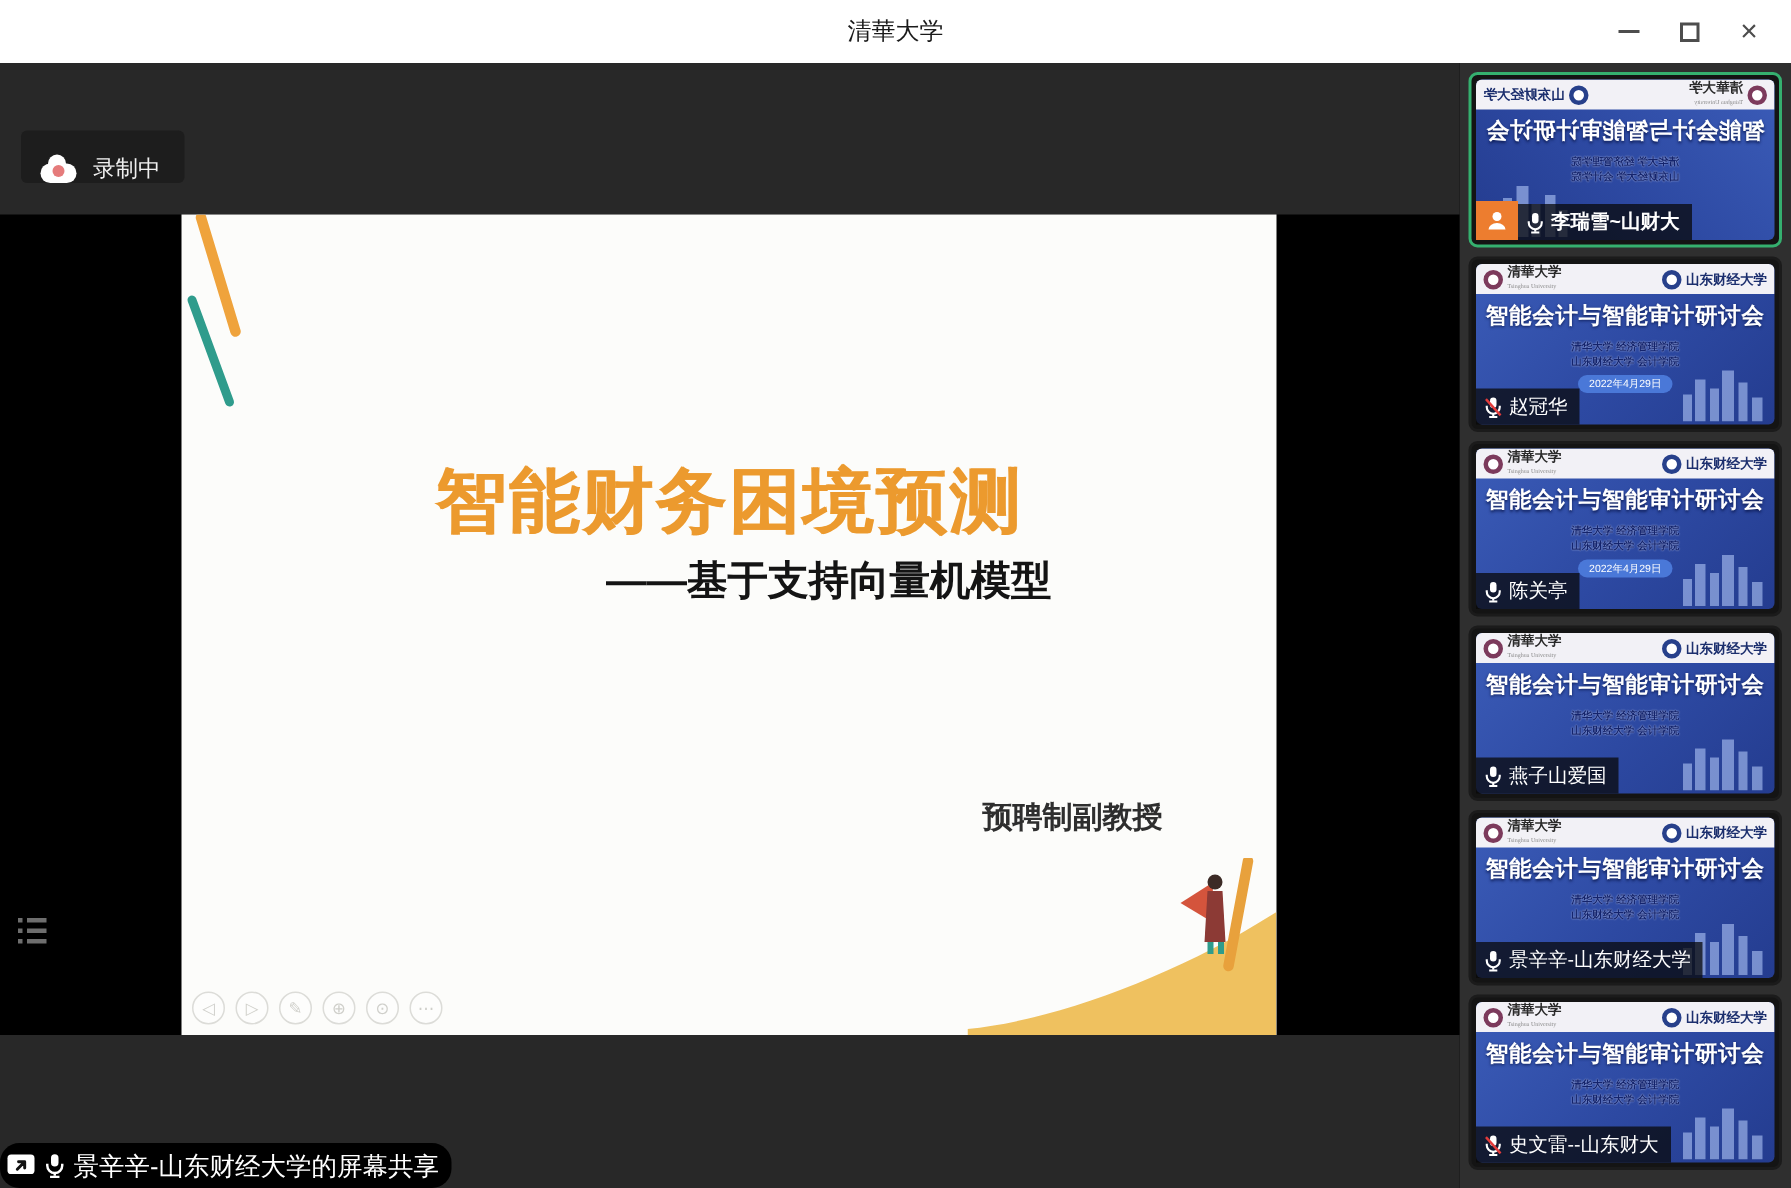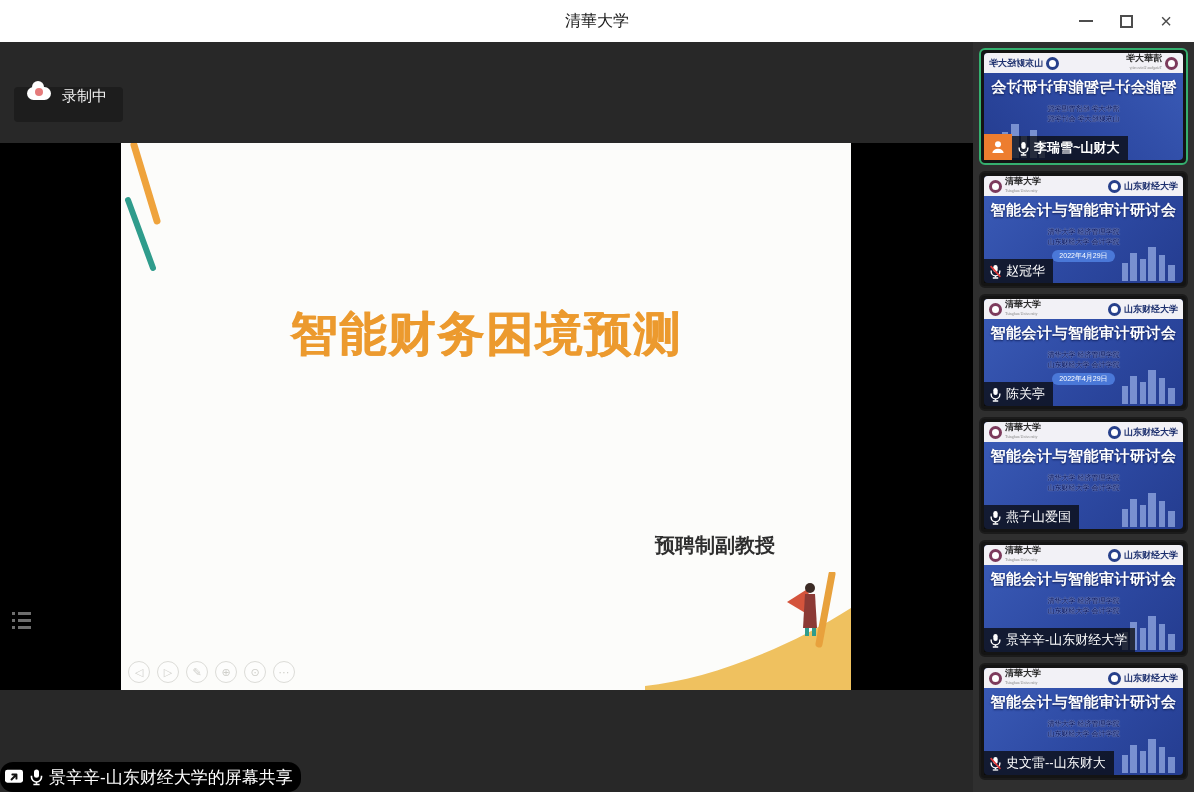--- a/index.html
+++ b/index.html
@@ -17,21 +17,21 @@
   .glyph-min { width:14px; height:2px; background:#4d4d4d; }
   .glyph-max { width:13px; height:13px; border:2px solid #4d4d4d; }
   .glyph-close { font-size:20px; line-height:1; color:#4d4d4d; }
 
   
   .app { display:flex; height:750px; }
   .main { position:relative; width:973px; height:750px; background:#282828; }
 
   
   .rec-badge { position:absolute; left:14px; top:45px; height:35px;
-    background:#1d1d1d; border-radius:4px; display:flex; align-items:flex-start;
+    background:#1d1d1d; border-radius:4px; display:flex; align-items:flex-end;
     gap:11px; padding:0 16px 0 13px; }
   .cloud { position:relative; width:24px; height:13px; background:#fff; border-radius:7px; }
   .cloud::before { content:""; position:absolute; left:5px; top:-6px; width:12px;
     height:12px; background:#fff; border-radius:50%; }
   .cloud::after { content:""; position:absolute; left:8px; top:1px; width:8px;
     height:8px; background:#e57b7b; border-radius:50%; }
   .rec-label { color:#f0f0f0; font-size:15px; }
 
   
   .screen { position:absolute; left:0; top:101px; width:973px; height:547px; background:#000; }
@@ -141,20 +141,21 @@
 
     <div class="screen">
       <div class="slide">
 
         <svg class="deco-lines" width="80" height="140" viewBox="0 0 80 140">
           <line x1="13" y1="2" x2="36" y2="78" stroke="#EFA33C" stroke-width="7" stroke-linecap="round"></line>
           <line x1="7" y1="57" x2="32" y2="125" stroke="#2F9C8C" stroke-width="6" stroke-linecap="round"></line>
         </svg>
 
         <div class="slide-title">智能财务困境预测</div>
+        <div class="slide-subtitle">——基于支持向量机模型</div>
 
         <div class="slide-author">
           <div class="author-title">预聘制副教授</div>
         </div>
 
         <svg class="dune" width="206" height="92" viewBox="0 0 206 92">
           <path d="M0,92 L0,88 C60,82 140,52 206,10 L206,92 Z" fill="#EFC15F"></path>
         </svg>
 
         <svg class="figure" width="58" height="78" viewBox="0 0 58 78">

